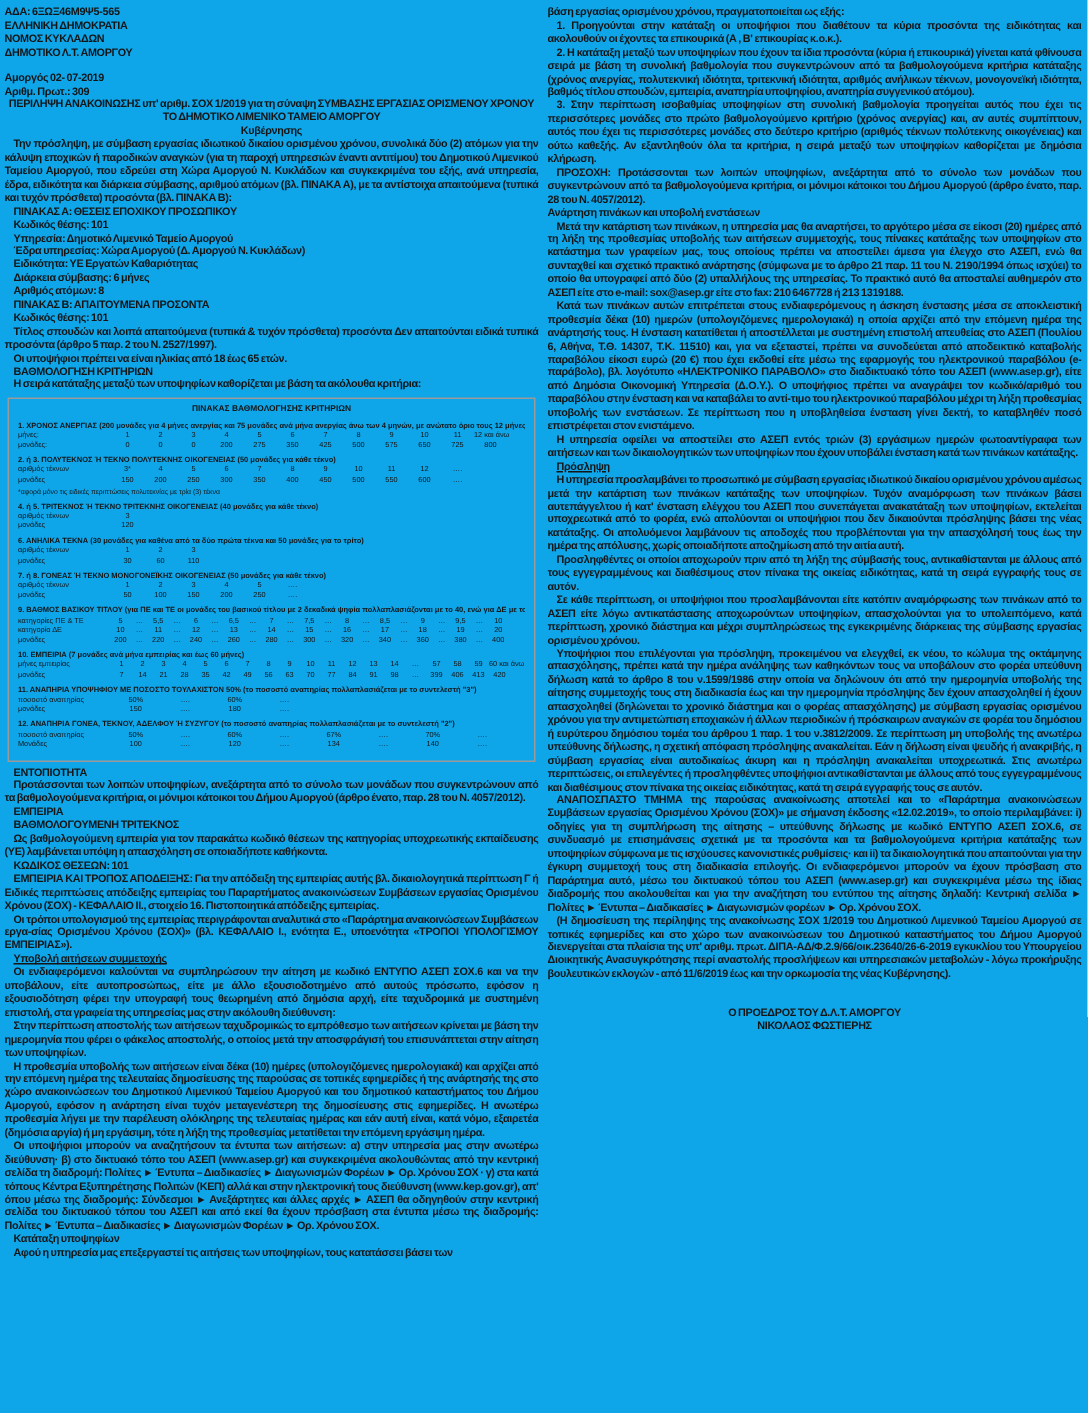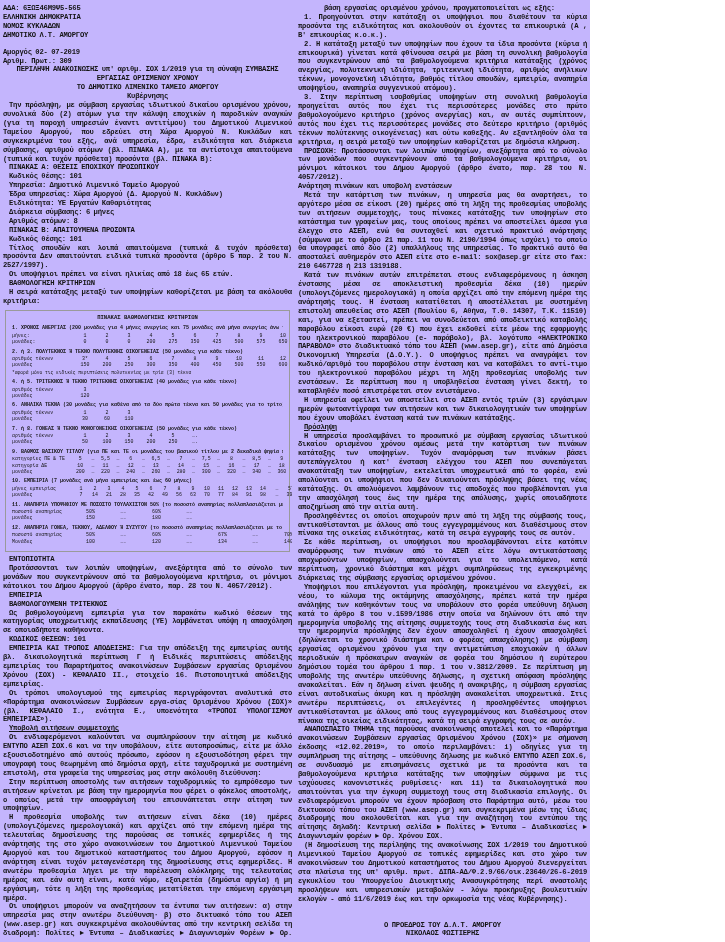--- a/index.html
+++ b/index.html
@@ -1,29 +1,29 @@
 <!DOCTYPE html>
 <html><head>
 <meta charset="utf-8">
 <style>
   html,body{margin:0;padding:0;background:#fff;}
   .page{
-    width:590px;height:942px;background:#c4b5fd;color:#151515;
-    font-family:Liberation Mono, monospace;
+    width:725px;height:942px;background:#0ea5e9;color:#151515;
+    font-family:Liberation Sans, sans-serif;
     font-weight:bold;display:flex;gap:6px;padding:4px 3px;box-sizing:border-box;
     overflow:hidden;
   }
   .col{width:356px;overflow:hidden;}
   .blk{
     margin:0;font-size:7.2px;line-height:8.9px;
     letter-spacing:-0.2px;word-spacing:-0.6px;
     text-align:justify;text-indent:6px;
   }
   .pl{text-align:left;text-indent:0;}
-  .pn{text-indent:0;margin-left:26px;}
+  .pn{text-indent:0;}
   .pc{text-align:center;text-indent:0;}
   .pr{text-align:left;text-indent:0;}
   .pu{text-align:left;text-decoration:underline;}
   .gap{margin-top:8px;}
   
   .crit-table{
     border:1px solid #9a9a9a;margin:4px 2px 3px 2px;padding:4px 6px 3px 6px;
     font-size:4.9px;line-height:6.4px;letter-spacing:0;word-spacing:0;
   }
   .ct-title{text-align:center;font-size:5.6px;margin-bottom:4px;}

